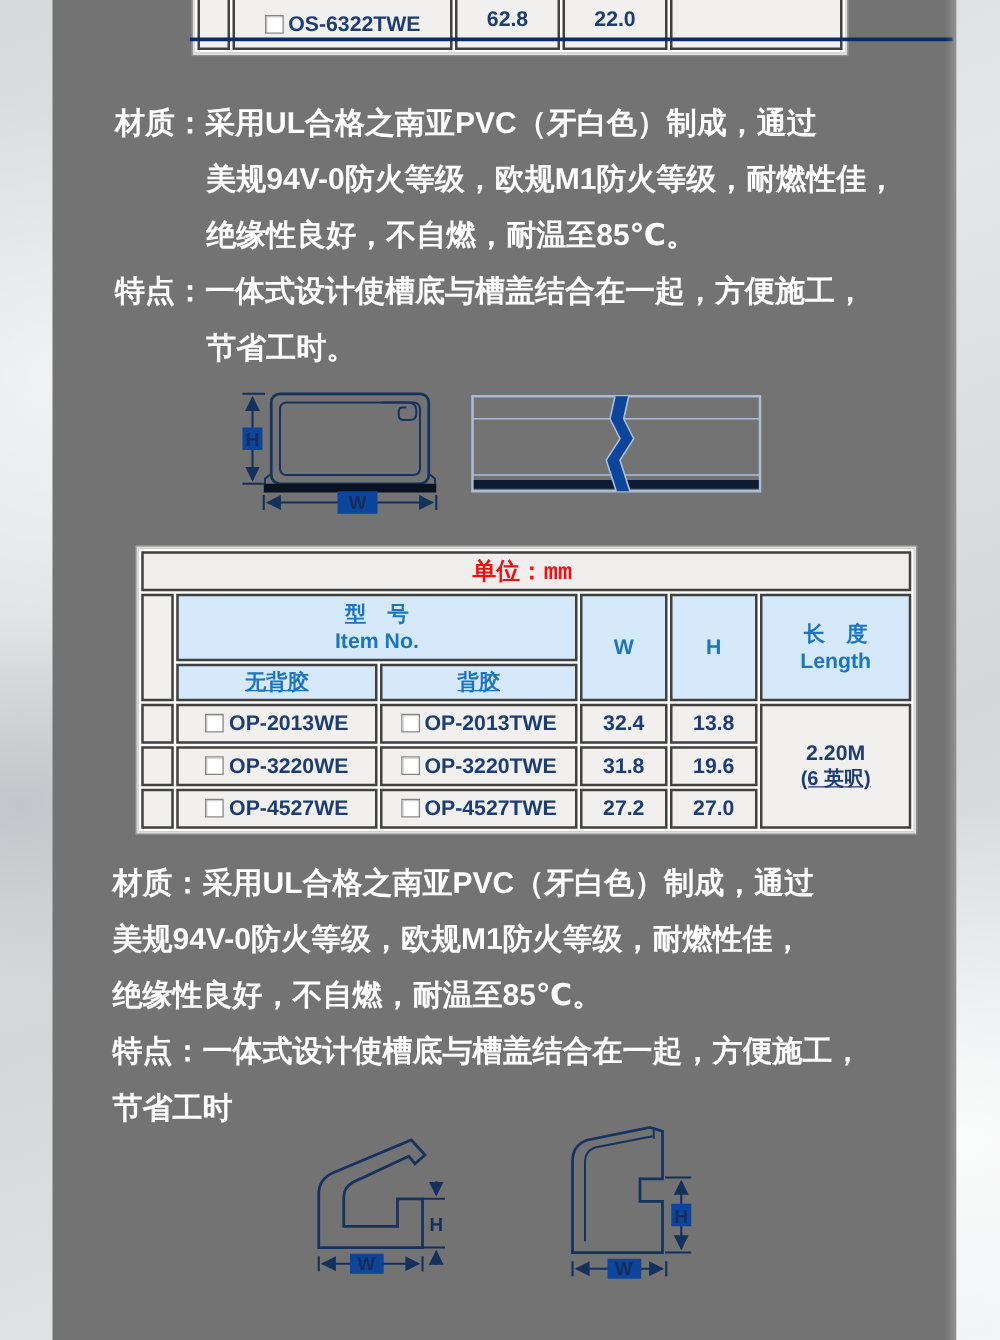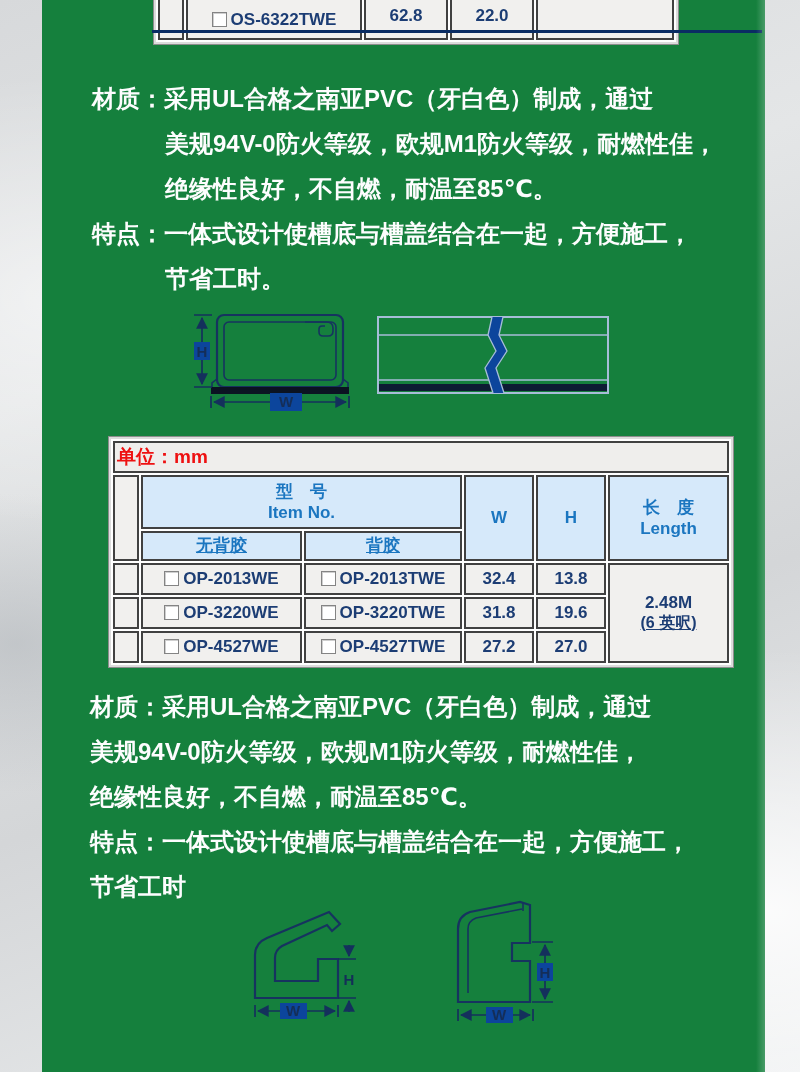--- a/index.html
+++ b/index.html
@@ -8,34 +8,34 @@
     font-family:"Liberation Sans","DejaVu Sans",sans-serif;
     background-color:#dfe1e2;
     background-image:
       radial-gradient(ellipse 60% 30% at 8% 28%, rgba(255,255,255,.55), transparent 70%),
       radial-gradient(ellipse 70% 35% at 96% 85%, rgba(255,255,255,.85), transparent 70%),
       radial-gradient(ellipse 40% 20% at 2% 60%, rgba(170,175,180,.5), transparent 70%),
       linear-gradient(160deg,#d7d9db 0%,#e4e6e7 30%,#d4d6d8 62%,#eef0f1 100%);
   }
   .panel{
     position:absolute;left:42px;top:0;width:723px;height:1072px;
-    background:#15803d;overflow:hidden;
+    background:#737373;overflow:hidden;
   }
   .panel-edge{position:absolute;right:0;top:0;width:9px;height:100%;
     background:linear-gradient(90deg,rgba(255,255,255,0) ,rgba(255,255,255,.22));}
 
   
   .tbl-wrap{position:absolute;background:#fff;border:2px solid #dcdcdc;outline:1px solid #8d8d8d;}
   table.spec{border-collapse:separate;border-spacing:2px;background:#fff;}
   table.spec td{
     border:2px solid #414141;background:#f1f0ee;color:#1c3d74;
     font-weight:bold;font-size:17px;text-align:center;padding:1px 2px;
   }
   table.spec td.hd{background:#d6e9fa;color:#1b76c0;line-height:1.25;}
-  table.spec td.unitbar{background:#efeeec;text-align:left;padding-right:8px;height:30px;}
+  table.spec td.unitbar{background:#efeeec;text-align:center;padding-right:8px;height:30px;font-family:Liberation Mono, monospace;}
   .unit-red{color:#ee1111;font-size:19px;font-weight:bold;}
   td.modelcell{text-align:left;padding-left:5px;white-space:nowrap;}
   .cb{display:inline-block;width:13px;height:13px;background:#fff;border:1px solid #848484;
       vertical-align:-2px;margin-right:4px;box-shadow:inset 1px 1px 0 #cfcfcf;}
   .small-note{font-size:16px;text-decoration:underline;}
 
   
   #top-table{top:-12px;left:112px;}
   #top-table td{height:34px;}
   #top-table td.modelcell{padding-top:9px;}
@@ -162,21 +162,21 @@
         <td></td>
         <td class="modelcell">
           <span class="cb"></span><span>OP-2013WE</span>
         </td>
         <td class="modelcell">
           <span class="cb"></span><span>OP-2013TWE</span>
         </td>
         <td>32.4</td>
         <td>13.8</td>
         <td rowspan="3">
-          <div>2.48M</div>
+          <div>2.20M</div>
           <div class="small-note">(6 英呎)</div>
         </td>
       </tr>
       <tr>
         <td></td>
         <td class="modelcell">
           <span class="cb"></span><span>OP-3220WE</span>
         </td>
         <td class="modelcell">
           <span class="cb"></span><span>OP-3220TWE</span>

